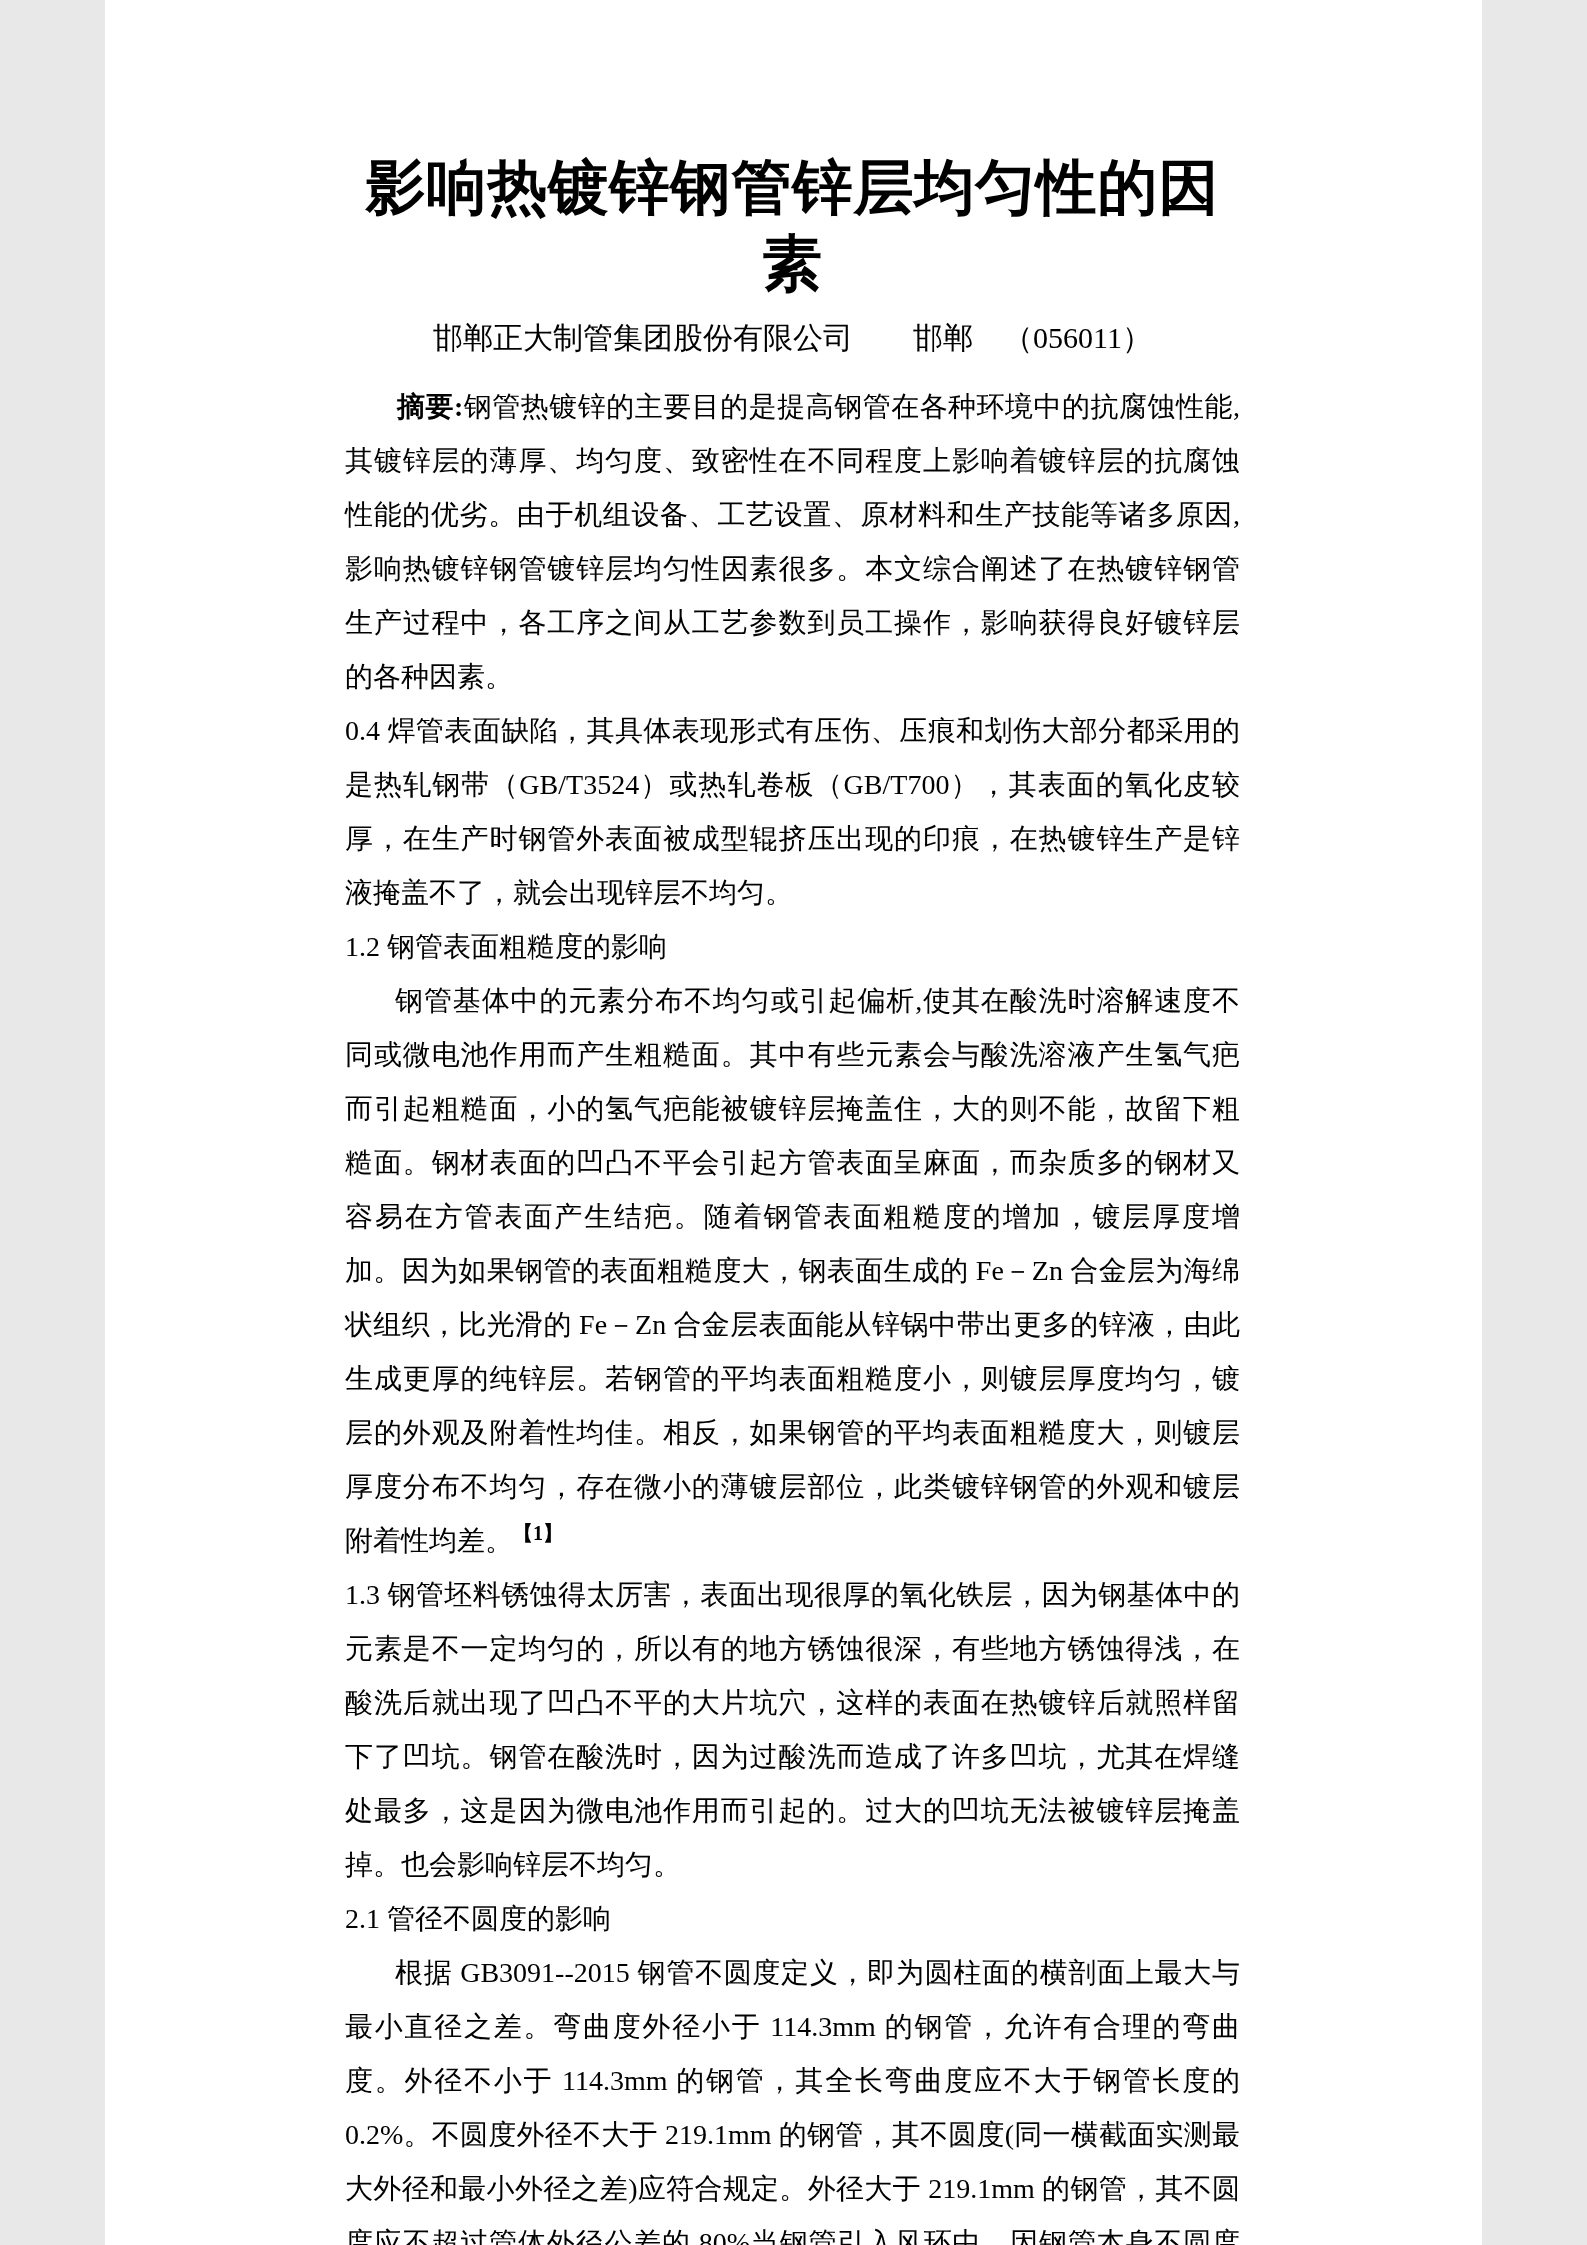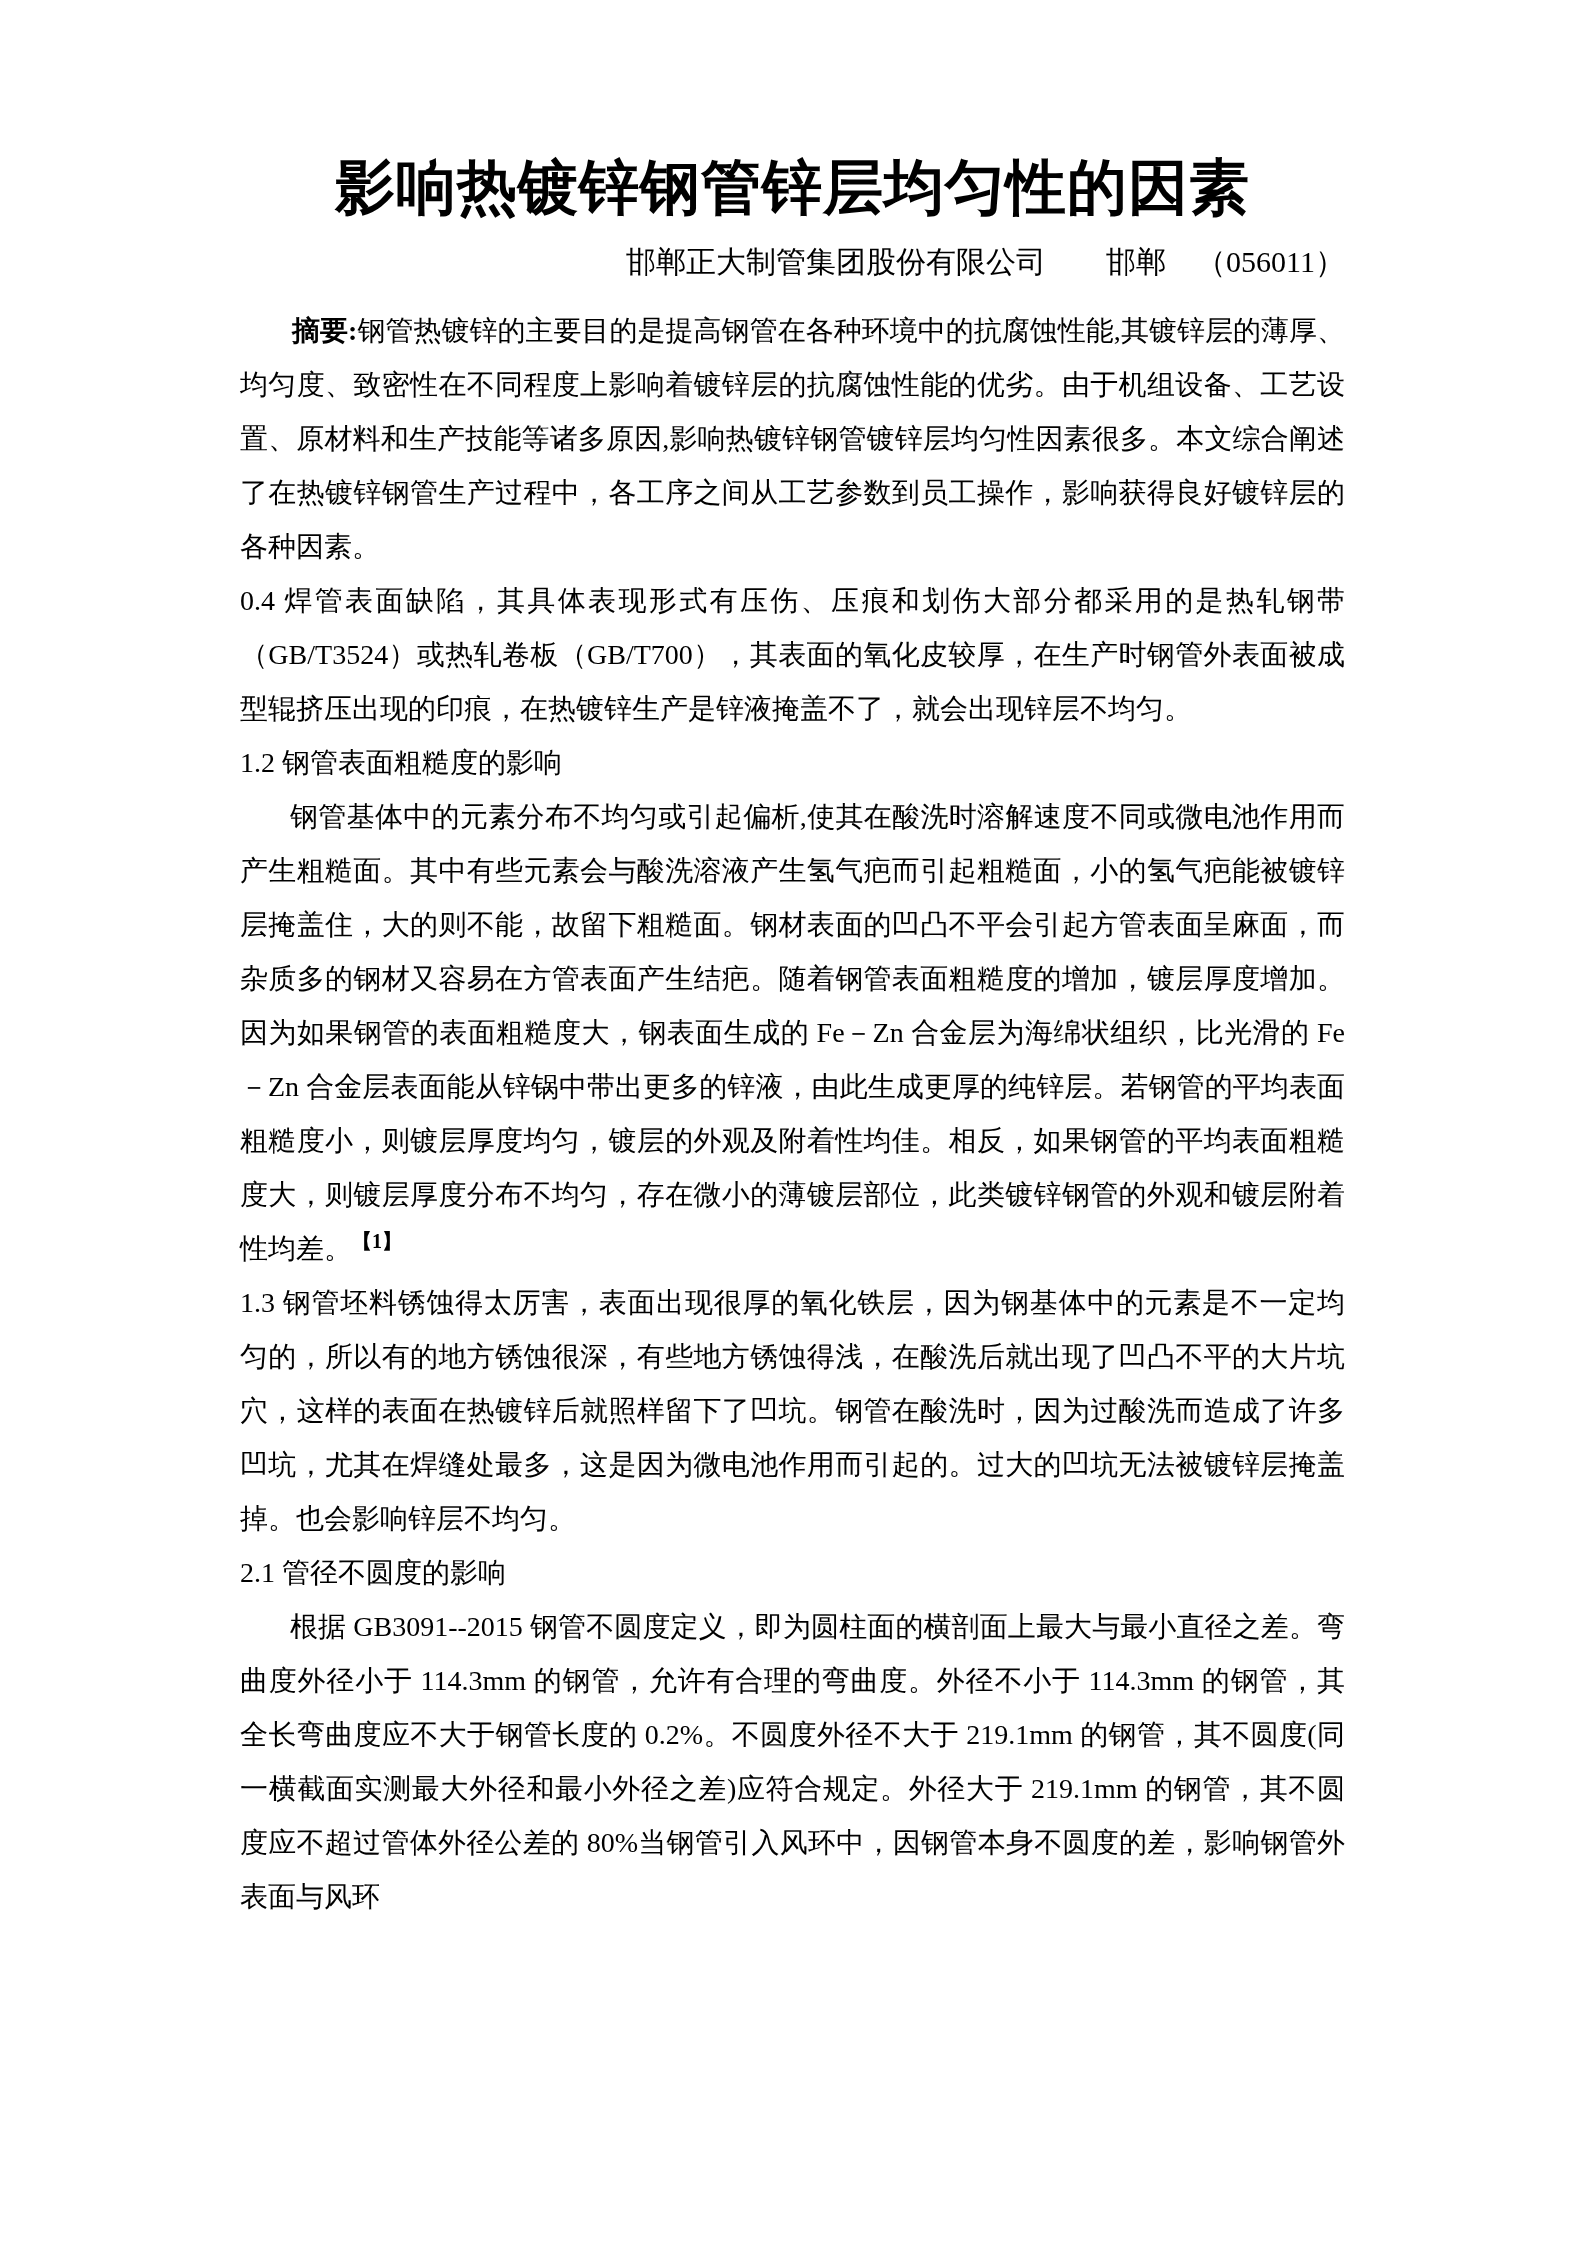--- a/index.html
+++ b/index.html
@@ -1,18 +1,18 @@
 <!DOCTYPE html>
 <html lang="zh"><head>
 <meta charset="utf-8">
 <style>
   html, body { margin: 0; padding: 0; background: #e8e8e8; }
   .page {
     position: relative;
-    width: 1587px;
+    width: 1377px;
     height: 2245px;
     margin: 0 auto;
     background: #ffffff;
     box-sizing: border-box;
     padding: 150px 242px 0 240px;
     font-family: "Liberation Serif", "DejaVu Serif", serif;
     color: #000000;
     overflow: hidden;
   }
   .front { text-align: center; }
@@ -31,21 +31,20 @@
   }
   .authors sup {
     font-size: 19px;
     vertical-align: super;
     line-height: 0;
   }
   .affiliation {
     margin: 16px 0 0 0;
     font-size: 30px;
     line-height: 40px;
-    text-align: right;
   }
   .bodytext {
     margin-top: 22px;
     font-size: 28px;
     line-height: 54px;
     text-align: justify;
   }
   .bodytext p { margin: 0; }
   .p-abstract { text-indent: 52px; }
   .indent { text-indent: 50px; }

